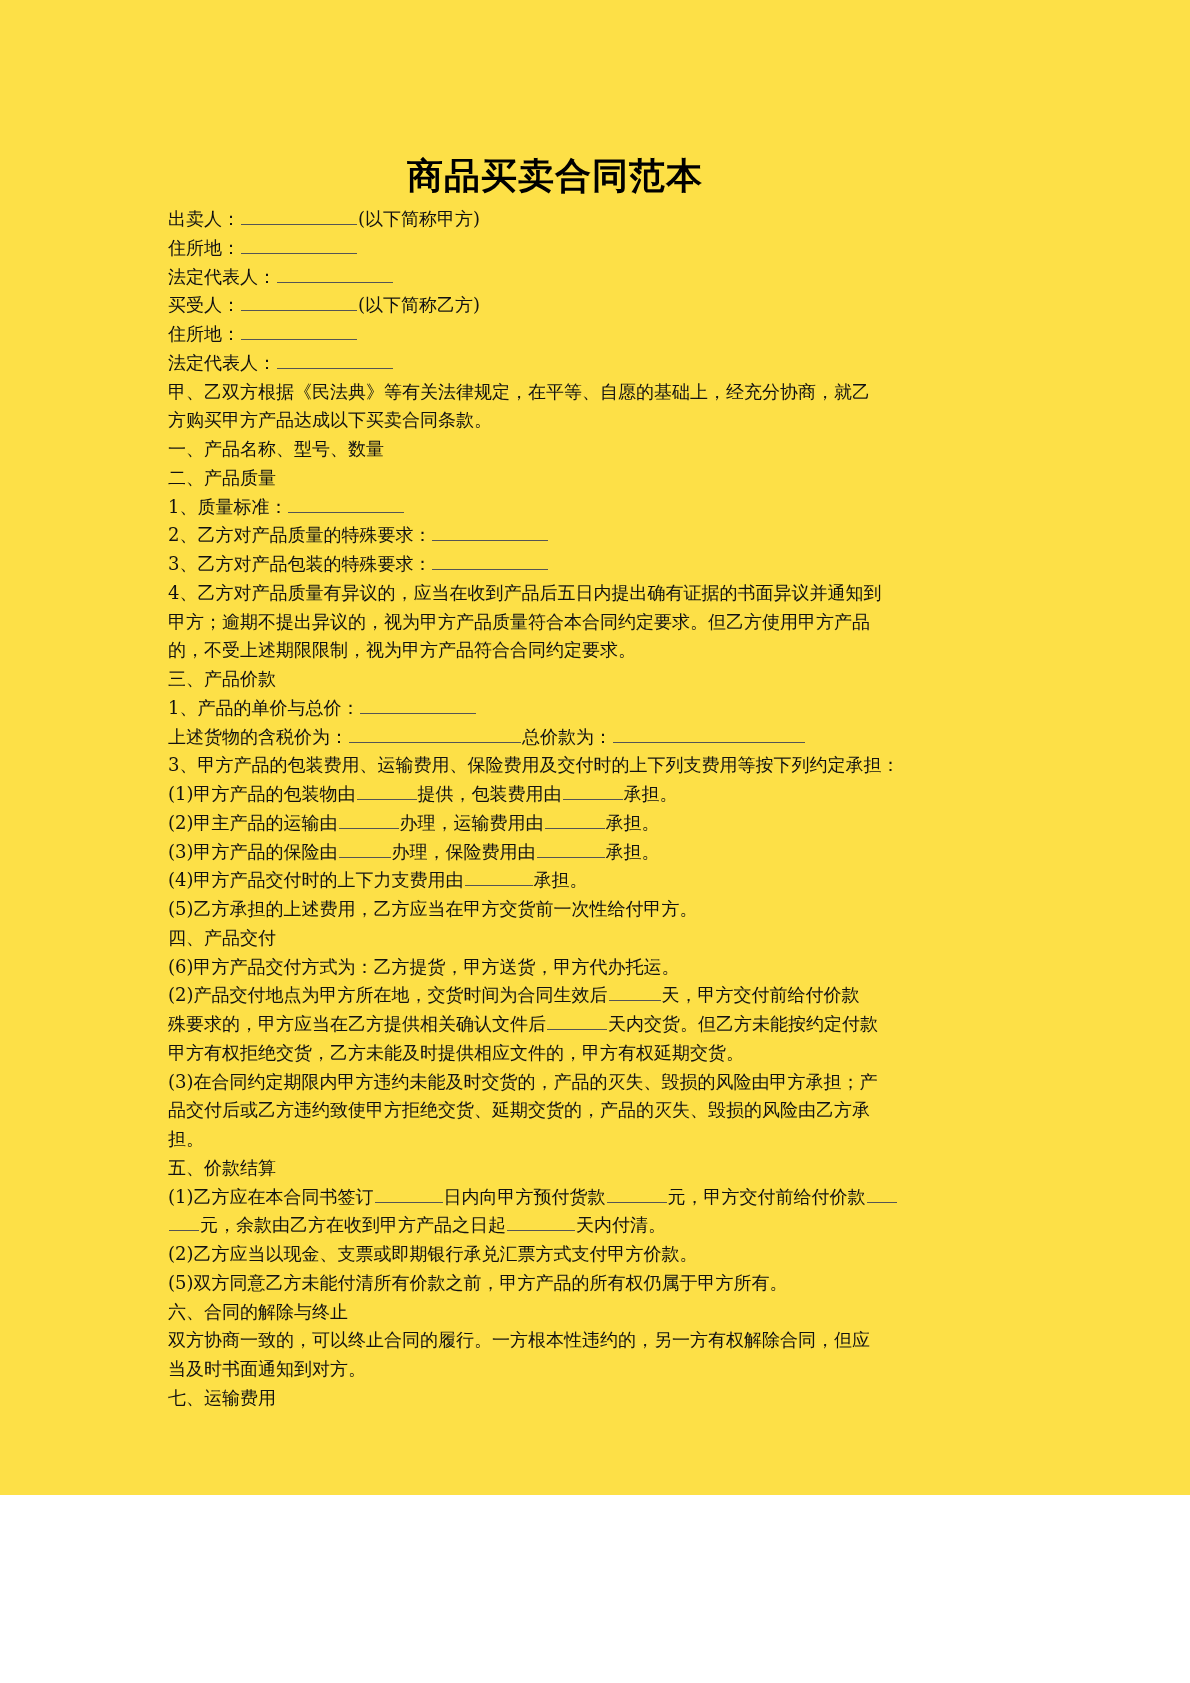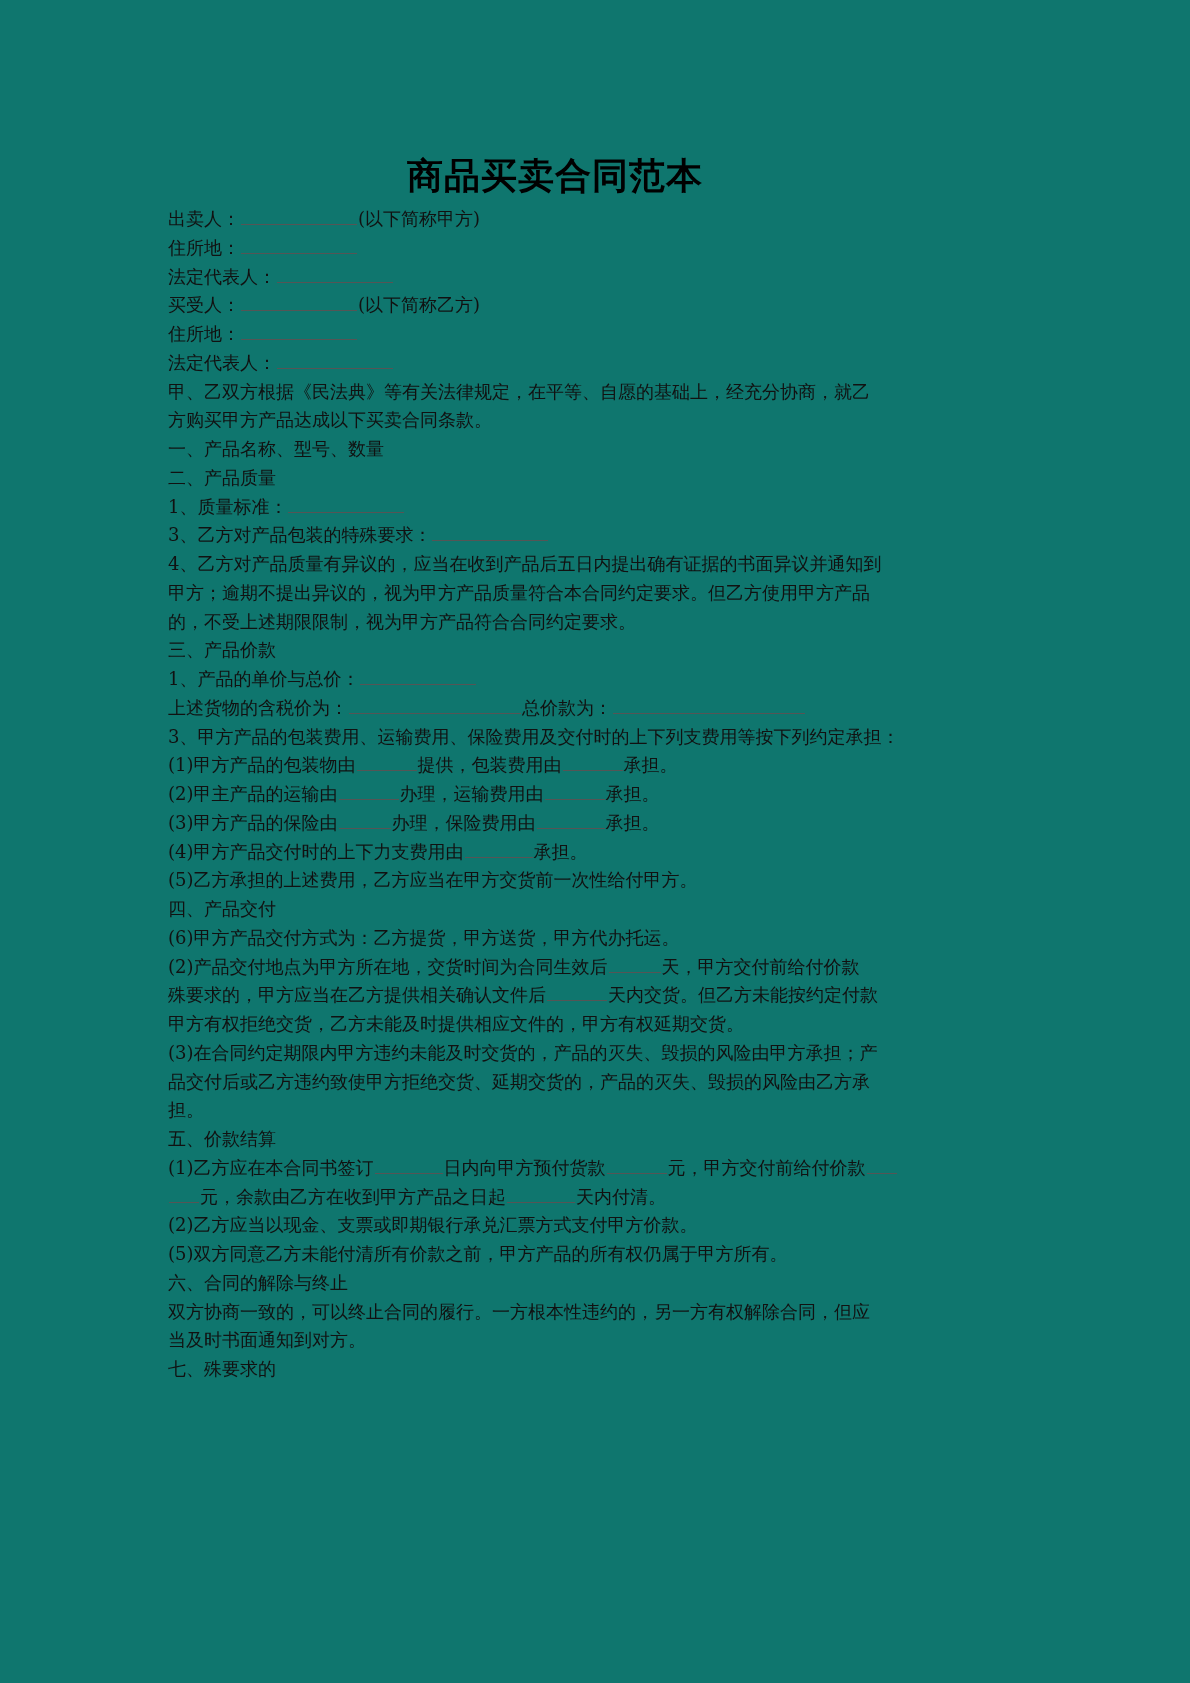--- a/index.html
+++ b/index.html
@@ -13,22 +13,22 @@
       position: relative;
       overflow: hidden;
       font-family: "DejaVu Serif", "Liberation Serif", serif;
       color: #111111;
     }
     .page {
       position: absolute;
       left: 0;
       top: 0;
       width: 1190px;
-      height: 1683px;
-      background: #0f766e;
+      height: 1495px;
+      background: #fde047;
     }
     .title {
       position: absolute;
       left: 0;
       width: 1110px;
       top: 152px;
       text-align: center;
       font-family: "DejaVu Sans", "Liberation Sans", sans-serif;
       font-weight: bold;
       font-size: 36px;
@@ -95,20 +95,23 @@
     <span class="line">甲、乙双方根据《民法典》等有关法律规定，在平等、自愿的基础上，经充分协商，就乙</span>
     <span class="line">方购买甲方产品达成以下买卖合同条款。</span>
 
     <span class="line">一、产品名称、型号、数量</span>
 
     <span class="line">二、产品质量</span>
     <span class="line">
       <span>1、质量标准：</span><span class="blank w12"></span>
     </span>
     <span class="line">
+      <span>2、乙方对产品质量的特殊要求：</span><span class="blank w12"></span>
+    </span>
+    <span class="line">
       <span>3、乙方对产品包装的特殊要求：</span><span class="blank w12"></span>
     </span>
     <span class="line">4、乙方对产品质量有异议的，应当在收到产品后五日内提出确有证据的书面异议并通知到</span>
     <span class="line">甲方；逾期不提出异议的，视为甲方产品质量符合本合同约定要求。但乙方使用甲方产品</span>
     <span class="line">的，不受上述期限限制，视为甲方产品符合合同约定要求。</span>
 
     <span class="line">三、产品价款</span>
     <span class="line">
       <span>1、产品的单价与总价：</span><span class="blank w12"></span>
     </span>
@@ -150,16 +153,16 @@
     <span class="line">
       <span class="blank w3"></span><span>元，余款由乙方在收到甲方产品之日起</span><span class="blank w7"></span><span>天内付清。</span>
     </span>
     <span class="line">(2)乙方应当以现金、支票或即期银行承兑汇票方式支付甲方价款。</span>
     <span class="line">(5)双方同意乙方未能付清所有价款之前，甲方产品的所有权仍属于甲方所有。</span>
 
     <span class="line">六、合同的解除与终止</span>
     <span class="line">双方协商一致的，可以终止合同的履行。一方根本性违约的，另一方有权解除合同，但应</span>
     <span class="line">当及时书面通知到对方。</span>
 
-    <span class="line">七、殊要求的</span>
+    <span class="line">七、运输费用</span>
 
   </div>
 </div>
 
 </body></html>

